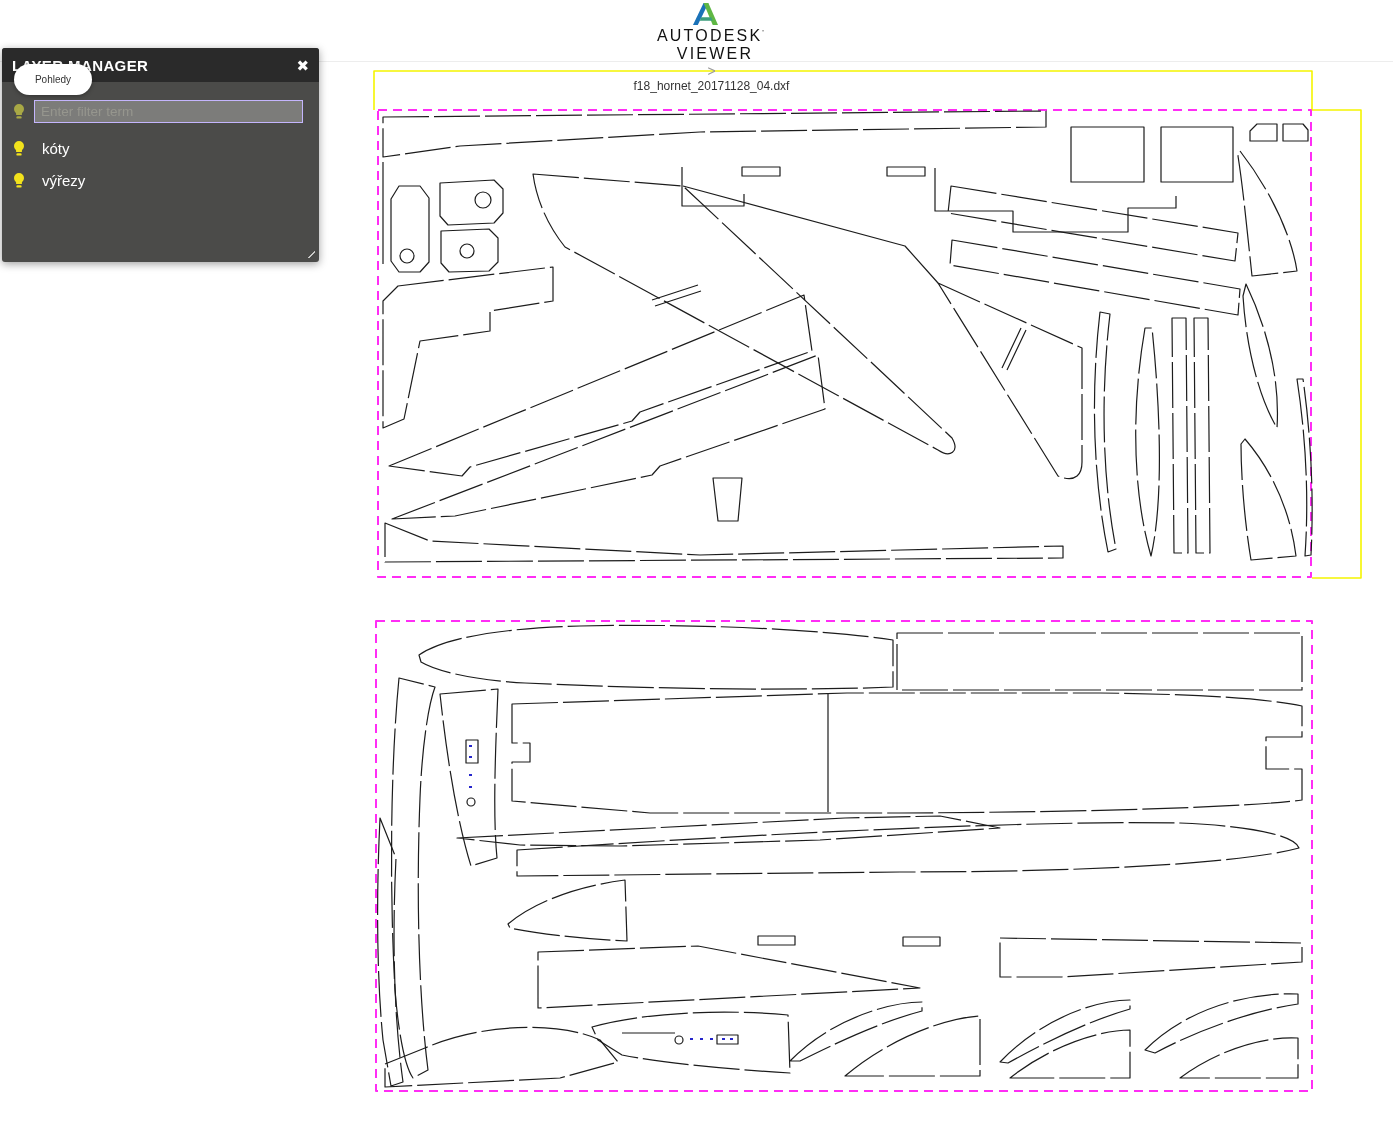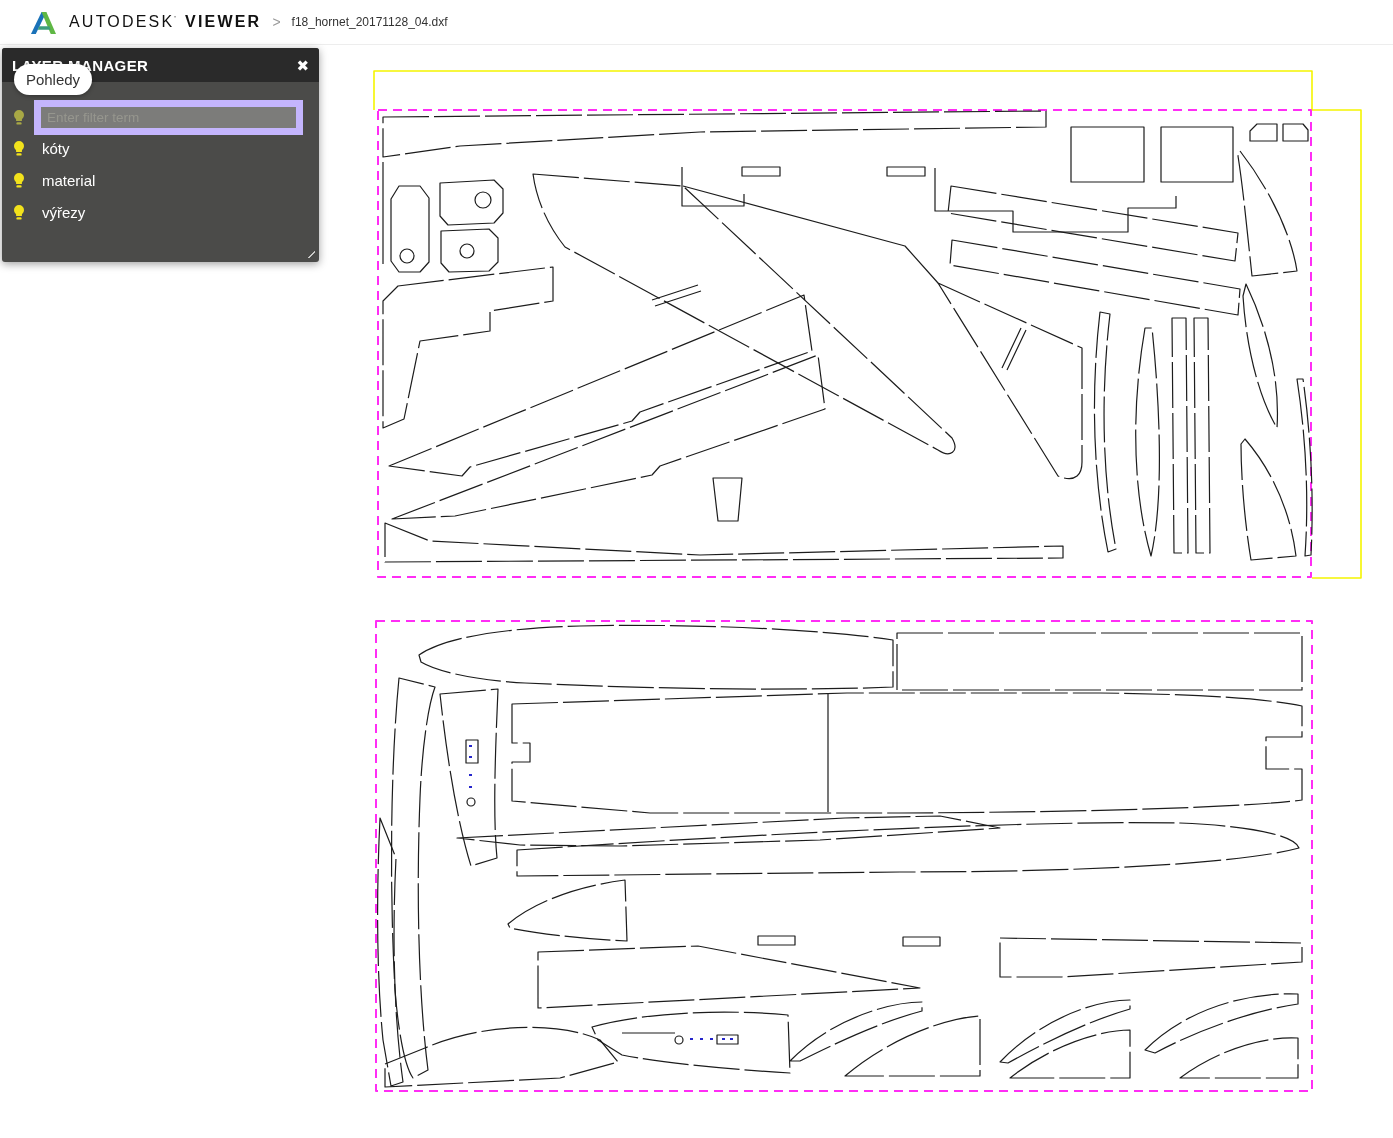--- a/index.html
+++ b/index.html
@@ -2,55 +2,55 @@
 <html style="--sheet-outline: #ff2df5; --material-outline: #f5f500; --part-outline: #1c1c1c; --marker: #2626cc; --bulb-on: #f2e21c; --bulb-dim: #a8a845; --panel-bg: #4b4b49; --panel-titlebar: #2a2a2a;"><head>
 <meta charset="utf-8">
 <style>
   html,body{margin:0;padding:0;}
   body{
     width:1393px;height:1138px;position:relative;overflow:hidden;
     background:#ffffff;font-family:"Liberation Sans",sans-serif;
   }
   
   .app-header{
-    position:absolute;top:0;left:0;width:100%;height:45px;
+    position:absolute;top:0;left:0;width:100%;height:62px;
     background:#fff;border-bottom:1px solid #ededed;
-    display:flex;align-items:center;box-sizing:border-box;padding-left:30px;z-index:5;
+    display:flex;align-items:center;box-sizing:border-box;padding-left:30px;z-index:5;flex-direction:column;
   }
   .logo{width:27px;height:27px;margin-right:12px;flex:0 0 auto;}
   .brand{font-size:16px;letter-spacing:2.2px;color:#111;font-weight:400;white-space:nowrap;}
   .brand sup{font-size:8px;color:#111;}
-  .product{font-size:16px;letter-spacing:2.2px;color:#111;font-weight:700;margin-left:7px;white-space:nowrap;}
+  .product{font-size:16px;letter-spacing:2.2px;color:#111;font-weight:400;margin-left:7px;white-space:nowrap;}
   .crumb-sep{margin:0 11px;color:#999;font-size:14px;}
   .filename{font-size:12px;color:#333;}
   
   .panel{
     position:absolute;left:2px;top:48px;width:317px;height:214px;
     background:var(--panel-bg,#4b4b49);border-radius:3px;z-index:10;
     box-shadow:0 2px 8px rgba(0,0,0,.38);
   }
   .panel-titlebar{
     height:34px;background:var(--panel-titlebar,#2a2a2a);
     border-radius:3px 3px 0 0;display:flex;align-items:center;
     padding:0 10px;box-sizing:border-box;
   }
   .panel-title{color:#fff;font-size:15px;font-weight:700;letter-spacing:.4px;}
   .panel-close{margin-left:auto;color:#fff;font-size:15px;line-height:1;cursor:pointer;}
   .tooltip{
     position:absolute;left:12px;top:16px;width:78px;height:31px;
     background:#fff;border-radius:16px;display:flex;align-items:center;justify-content:center;
-    font-size:15px;color:#333;box-shadow:0 1px 4px rgba(0,0,0,.35);z-index:12;
+    font-size:10px;color:#333;box-shadow:0 1px 4px rgba(0,0,0,.35);z-index:12;
   }
   .filter-row{
     position:absolute;top:52px;left:10px;right:16px;
     display:flex;align-items:center;gap:8px;
   }
   .bulb{width:14px;height:17px;flex:0 0 auto;display:inline-block;}
   .filter-input{
-    flex:1;height:21px;background:#7c7c7a;border:7px solid #c4b5fd;
+    flex:1;height:21px;background:#7c7c7a;border:1px solid #c4b5fd;
     color:#e6e6e6;font-size:13.5px;padding:0 6px;font-family:"Liberation Sans",sans-serif;
   }
   .filter-input::placeholder{color:#96968e;opacity:1;}
   .layer-list{position:absolute;top:84px;left:6px;right:6px;}
   .layer-row{height:32px;display:flex;align-items:center;gap:16px;padding-left:4px;cursor:pointer;}
   .layer-label{color:#fff;font-size:15px;}
   .resize-handle{
     position:absolute;right:4px;bottom:4px;width:13px;height:13px;
     background:repeating-linear-gradient(-45deg,transparent 0 4px,#c9c9c7 4px 5.6px);
     clip-path:polygon(100% 0,100% 100%,0 100%);cursor:nwse-resize;
@@ -101,29 +101,20 @@
   <div class="layer-row">
     <span class="bulb">
       <svg viewBox="0 0 14 17" width="14" height="17">
         <path d="M7 1a5 5 0 0 1 5 5c0 2.3-1.5 3.3-2.1 4.5v1.4H4.1v-1.4C3.5 9.3 2 8.3 2 6a5 5 0 0 1 5-5z" fill="#f2e21c"></path>
         <rect x="4.4" y="13.2" width="5.2" height="2.4" rx="1.2" fill="#f2e21c"></rect>
       </svg>
     </span>
     <span class="layer-label">kóty</span>
   </div>
 
-  <div class="layer-row">
-    <span class="bulb">
-      <svg viewBox="0 0 14 17" width="14" height="17">
-        <path d="M7 1a5 5 0 0 1 5 5c0 2.3-1.5 3.3-2.1 4.5v1.4H4.1v-1.4C3.5 9.3 2 8.3 2 6a5 5 0 0 1 5-5z" fill="#f2e21c"></path>
-        <rect x="4.4" y="13.2" width="5.2" height="2.4" rx="1.2" fill="#f2e21c"></rect>
-      </svg>
-    </span>
-    <span class="layer-label">material</span>
-  </div>
 
   <div class="layer-row">
     <span class="bulb">
       <svg viewBox="0 0 14 17" width="14" height="17">
         <path d="M7 1a5 5 0 0 1 5 5c0 2.3-1.5 3.3-2.1 4.5v1.4H4.1v-1.4C3.5 9.3 2 8.3 2 6a5 5 0 0 1 5-5z" fill="#f2e21c"></path>
         <rect x="4.4" y="13.2" width="5.2" height="2.4" rx="1.2" fill="#f2e21c"></rect>
       </svg>
     </span>
     <span class="layer-label">výřezy</span>
   </div>

